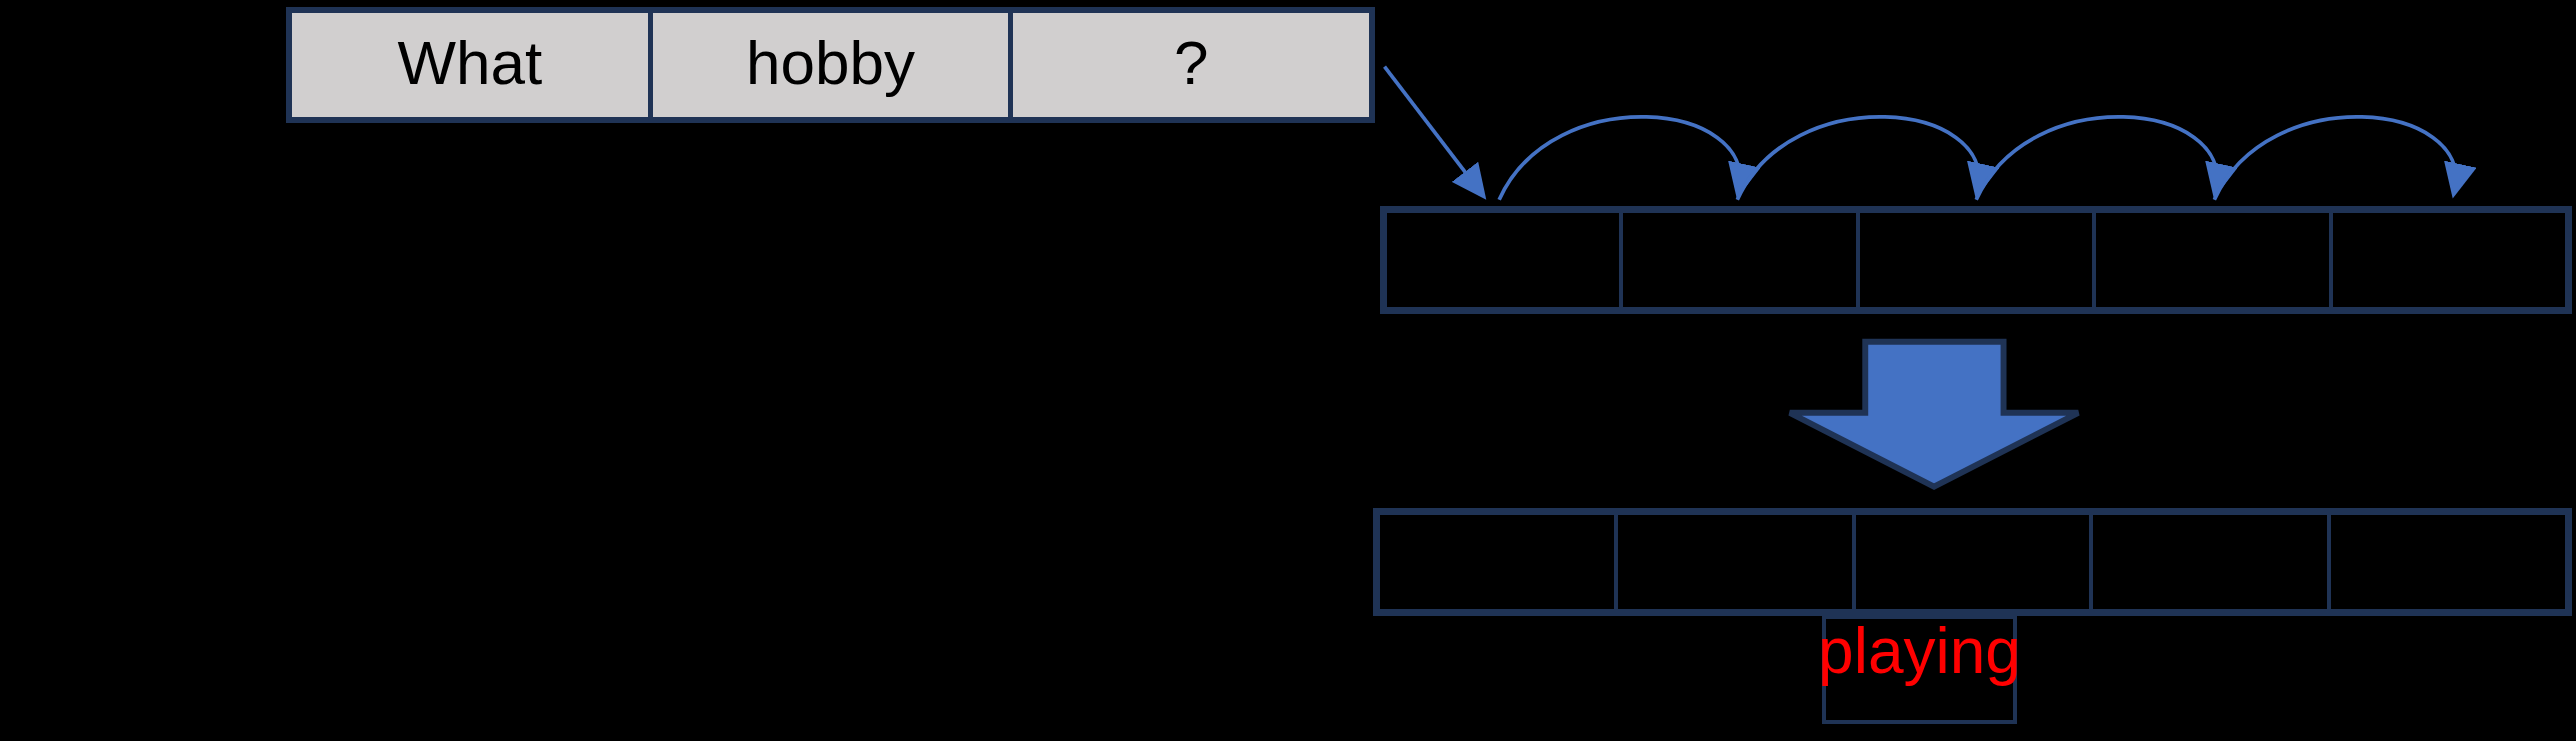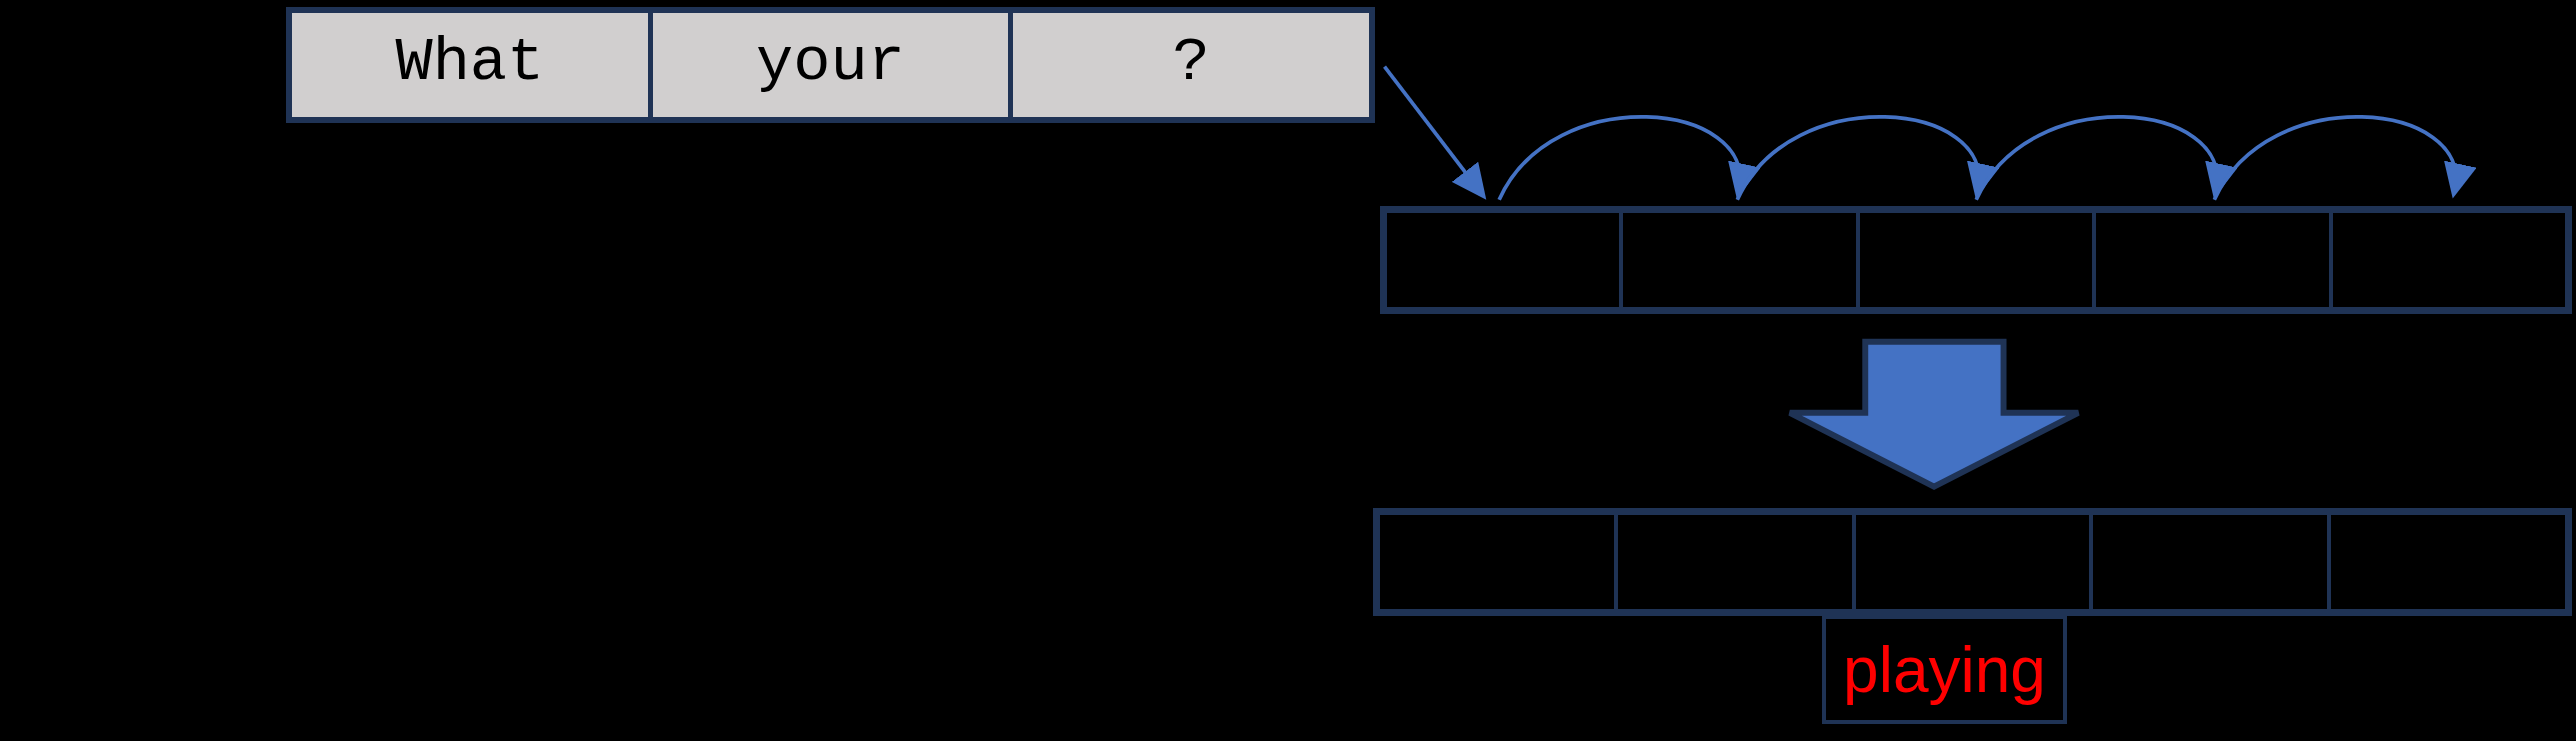--- a/index.html
+++ b/index.html
@@ -32,21 +32,20 @@
     flex: 1 1 0;
     display: flex;
     align-items: center;
     justify-content: center;
     background: #d1cfcf;
     border-left: 5.2px solid #1f3355;
     color: #000000;
     font-size: 62px;
     line-height: 1;
     padding-bottom: 4.4px;
-    font-family: Liberation Mono, monospace;
   }
   .token-cell:first-child { border-left: none; }
 
   
   .seq-row {
     position: absolute;
     display: flex;
     border: 7.4px solid #1f3355;
     background: transparent;
   }
@@ -67,25 +66,24 @@
     border-left: 4.4px solid #1f3355;
     background: transparent;
   }
   .seq-cell:first-child { border-left: none; }
 
   
   .answer-box {
     position: absolute;
     left: 1822px;
     top: 615px;
-    width: 245px;
+    width: 195px;
     height: 109px;
     border: 4.4px solid #1f3355;
     display: flex;
-    align-items: center;
     justify-content: center;
     color: #ff0000;
     font-size: 64px;
     line-height: 1;
     background: transparent;
   }
 
   
   .arrow-layer {
     position: absolute;
@@ -99,21 +97,21 @@
 </head>
 <body>
 
 <div class="canvas">
 
   <div class="token-row">
     <div class="token-cell">
       <span>What</span>
     </div>
     <div class="token-cell">
-      <span>your</span>
+      <span>hobby</span>
     </div>
     <div class="token-cell">
       <span>?</span>
     </div>
   </div>
 
   <div class="seq-row row-top">
     <div class="seq-cell"></div>
     <div class="seq-cell"></div>
     <div class="seq-cell"></div>

